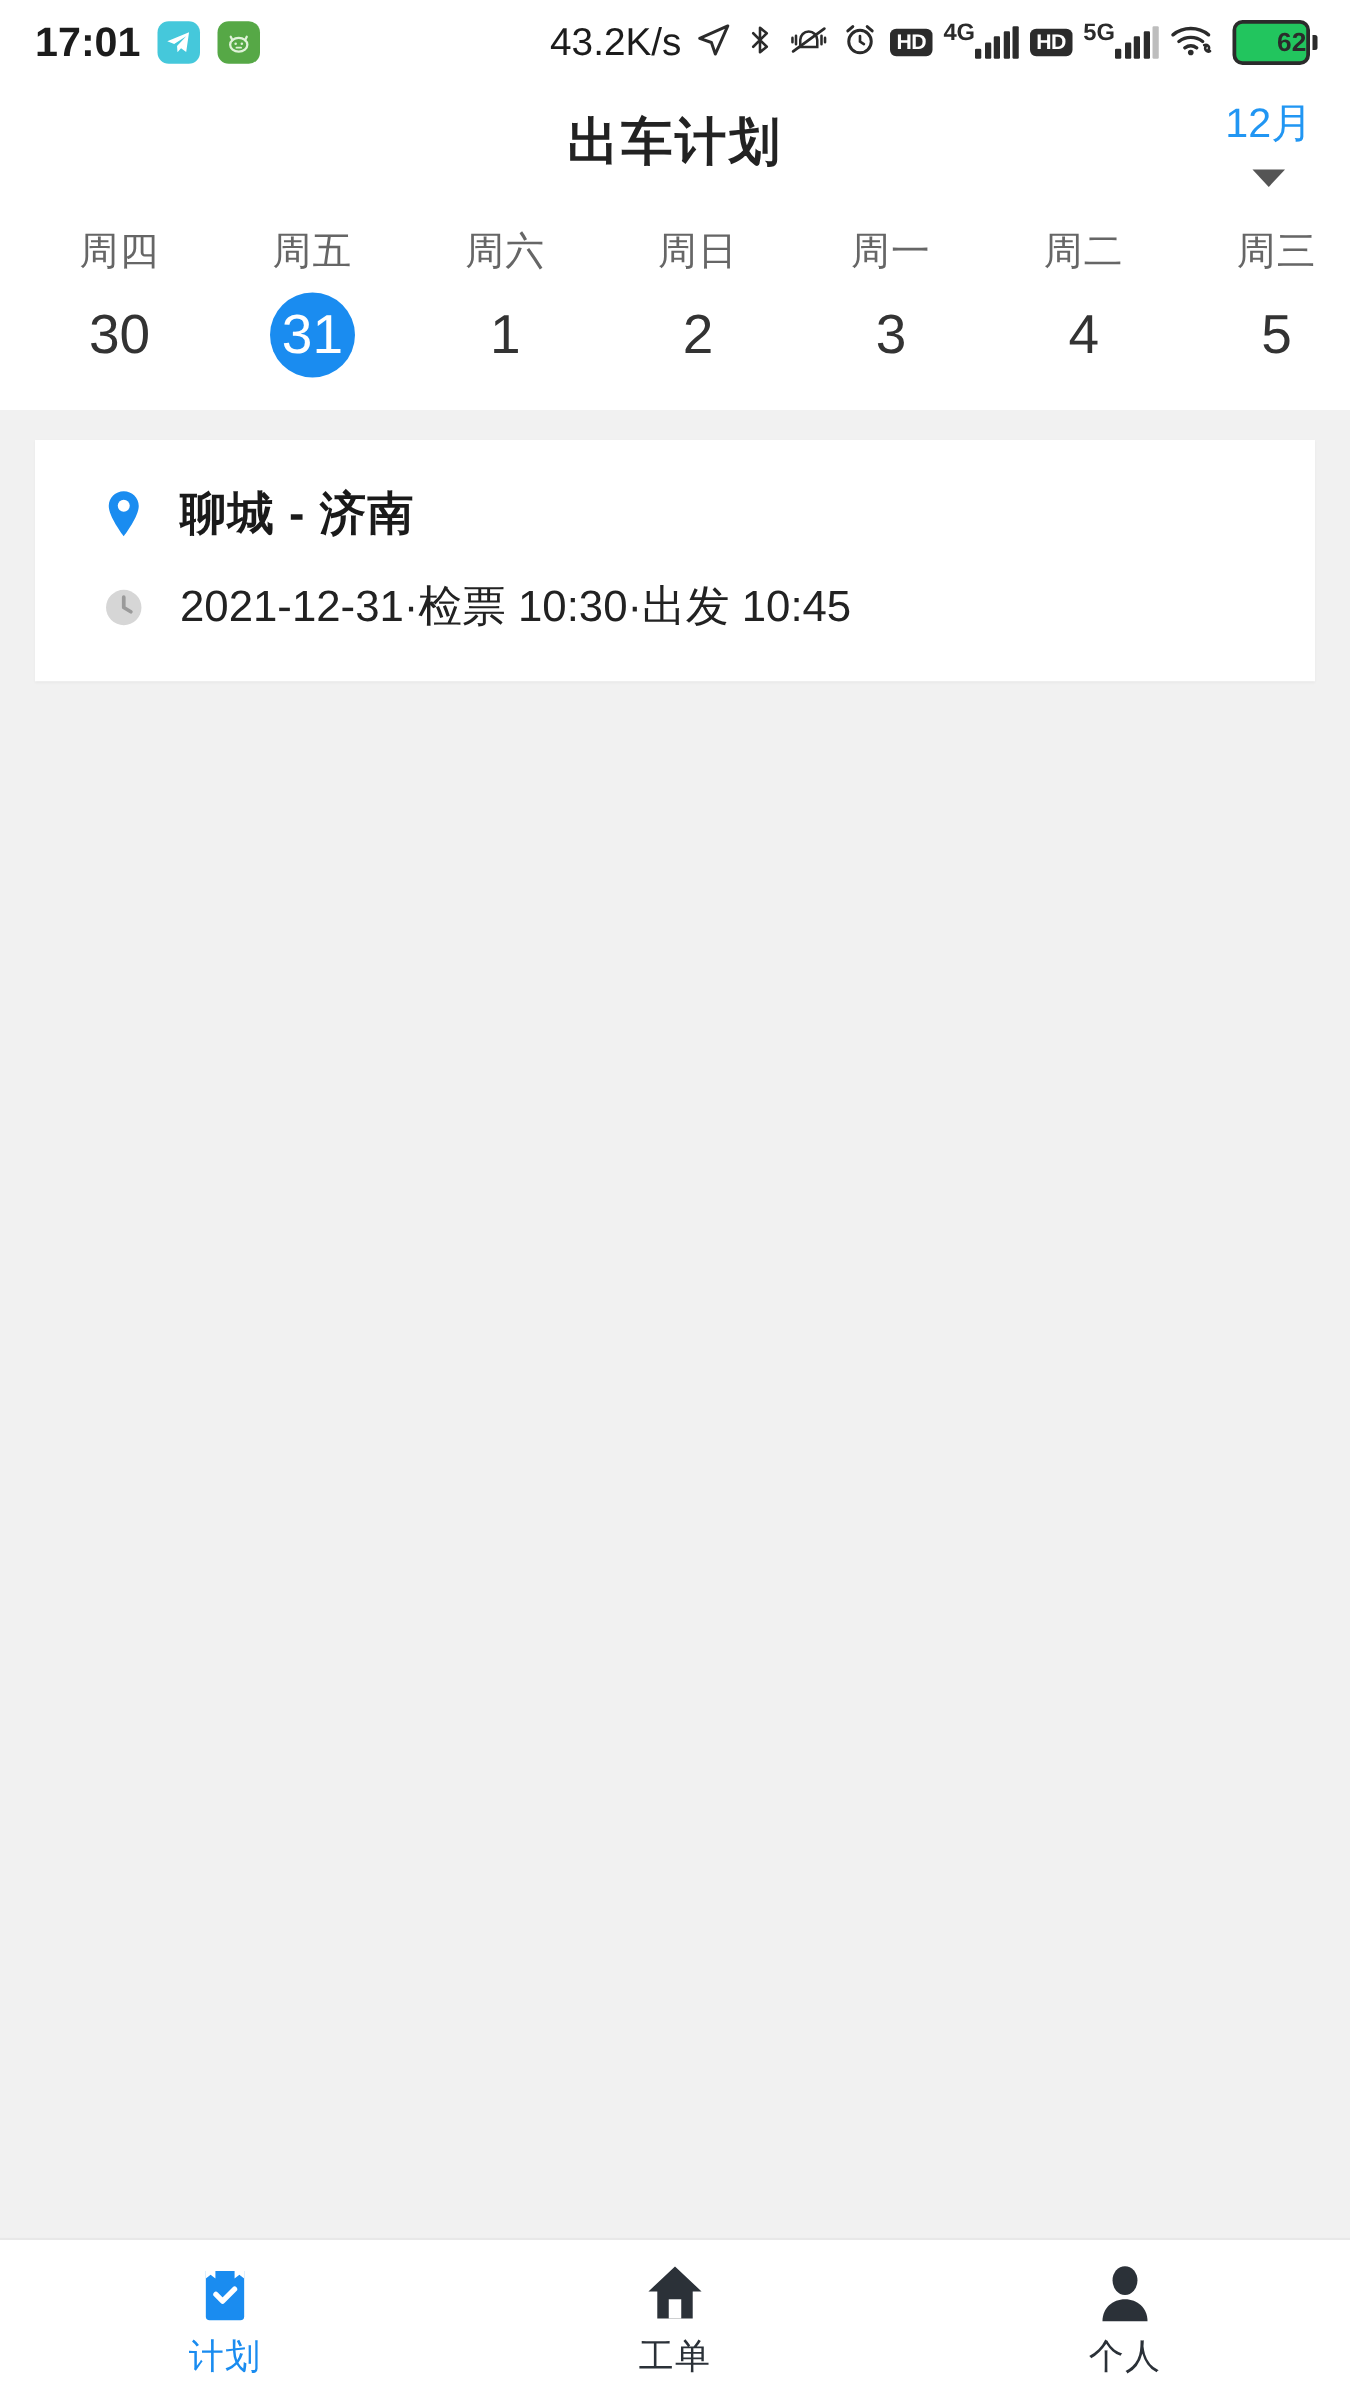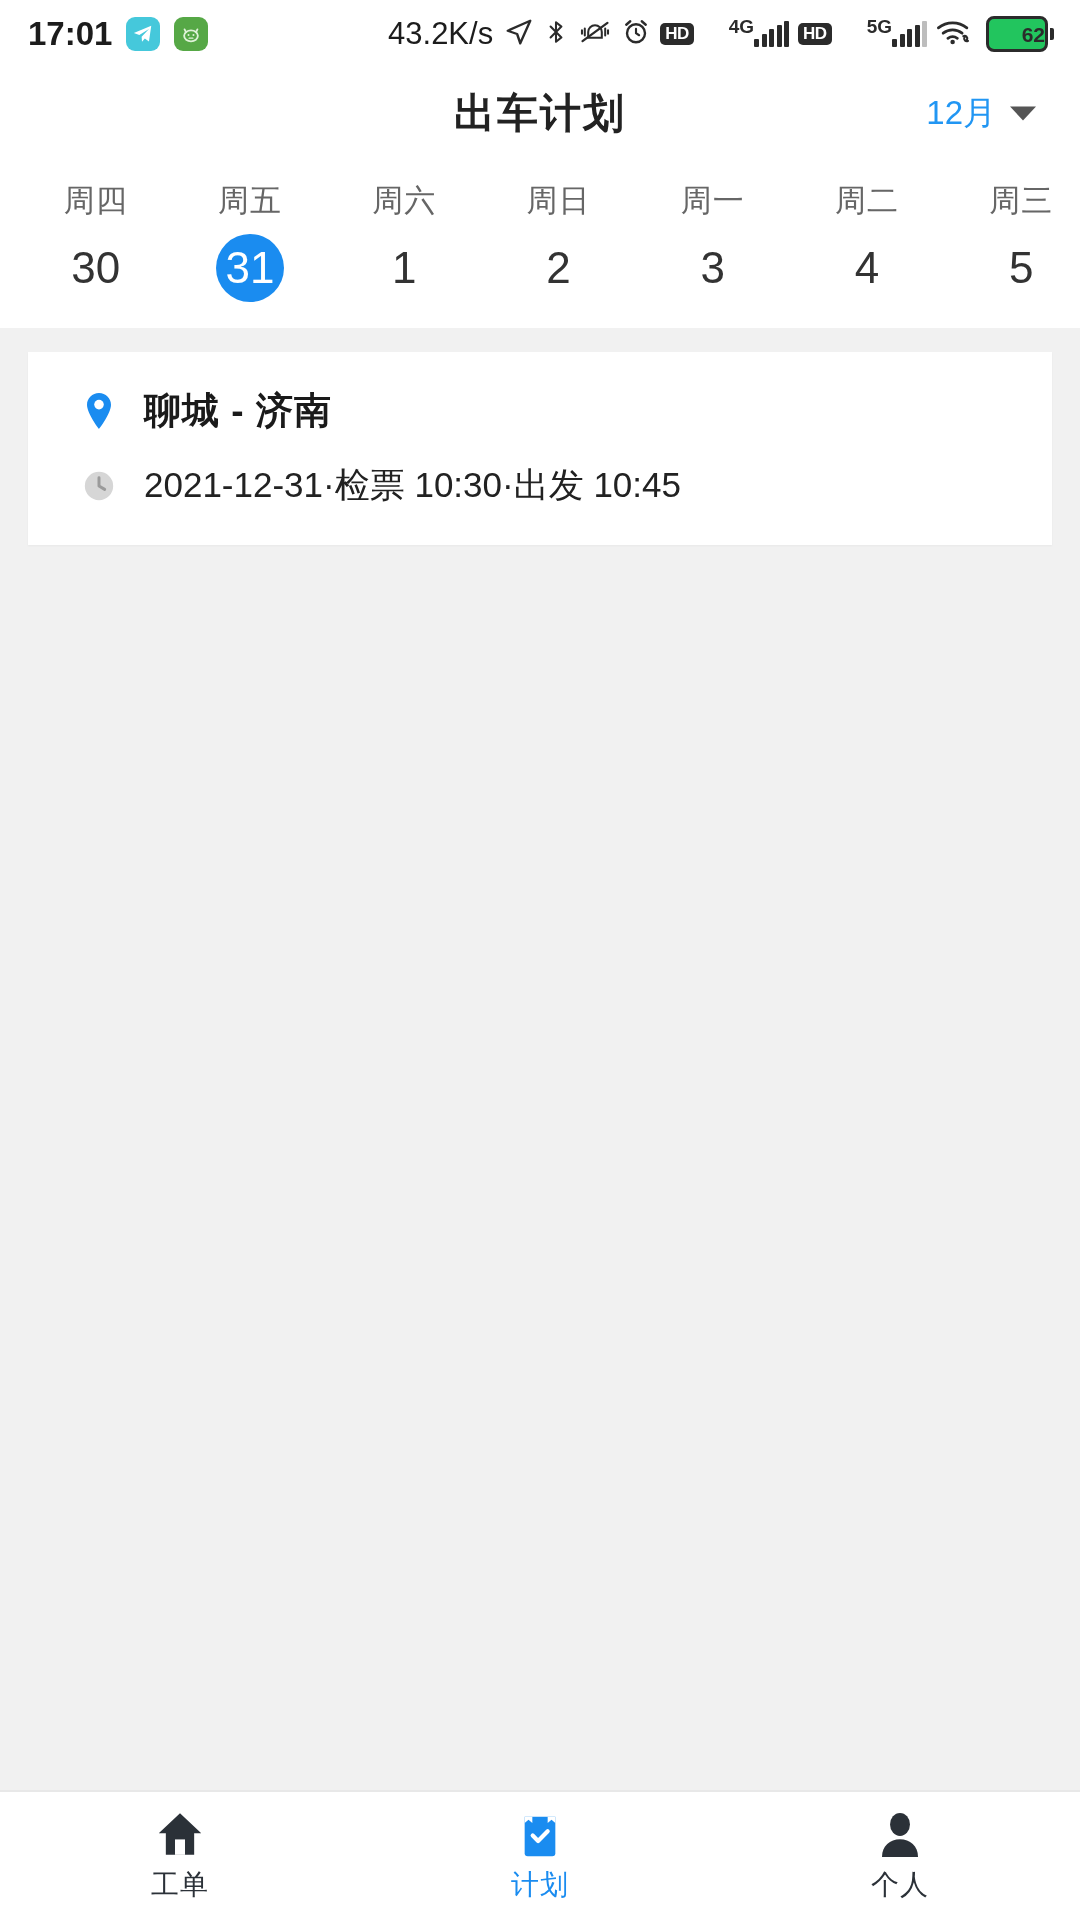--- a/index.html
+++ b/index.html
@@ -54,21 +54,20 @@
   .sb-speed {
     font-size: 31px;
     color: #1c1c1c;
     font-weight: 500;
     margin-right: 2px;
   }
   .sig-group {
     display: flex;
     align-items: flex-end;
     gap: 3px;
-    margin-left: 26px;
   }
   .net-label {
     font-size: 19px;
     color: #2b2b2b;
     font-weight: 600;
     line-height: 1;
     position: relative;
     top: -11px;
     margin-right: -3px;
   }
@@ -141,26 +140,27 @@
     position: relative;
   }
   .app-title {
     font-size: 41px;
     font-weight: 700;
     color: #222222;
     letter-spacing: 2px;
   }
   .month-select {
     position: absolute;
-    right: 44px;
+    right: 30px;
     top: 50%;
     transform: translateY(-50%);
     display: flex;
     align-items: center;
     gap: 14px;
+    flex-direction: column;
   }
   .month-label {
     font-size: 33px;
     color: #2196f3;
     font-weight: 400;
   }
   .caret {
     width: 0;
     height: 0;
     border-left: 13px solid transparent;
@@ -443,43 +443,43 @@
           <circle cx="12" cy="12" r="10" fill="#d6d6d6"></circle>
           <path d="M12 6.2V12l4 2.4" stroke="#9a9a9a" stroke-width="2.1" fill="none" stroke-linecap="round" stroke-linejoin="round"></path>
         </svg>
       </span>
       <span class="time-text">2021-12-31·检票 10:30·出发 10:45</span>
     </div>
   </div>
 </div>
 
 <div class="bottom-nav">
-  <div class="nav-item">
-    <span class="nav-icon">
-      <svg width="50" height="50" viewBox="0 0 24 24">
-        <path d="M12 2 1.8 11.6h3.4V22h13.6V11.6h3.4z" fill="#2b3138"></path>
-        <rect x="9.6" y="14.6" width="4.8" height="7.4" fill="#ffffff"></rect>
-      </svg>
-    </span>
-    <span class="nav-label">工单</span>
-  </div>
-
   <div class="nav-item active">
     <span class="nav-icon">
       <svg width="46" height="50" viewBox="0 0 24 26">
         <path d="M4 4h16v19a1.6 1.6 0 0 1-1.6 1.6H5.6A1.6 1.6 0 0 1 4 23z" fill="#1a8cf0"></path>
         <path d="M4 4h4v3.2L6 5.6 4 7.2zM20 4h-4v3.2l2-1.6 2 1.6z" fill="#ffffff"></path>
         <path d="M8.2 13.8 11 16.6l5-5" stroke="#ffffff" stroke-width="2.2" fill="none" stroke-linecap="round" stroke-linejoin="round"></path>
       </svg>
     </span>
     <span class="nav-label">计划</span>
   </div>
 
   <div class="nav-item">
     <span class="nav-icon">
+      <svg width="50" height="50" viewBox="0 0 24 24">
+        <path d="M12 2 1.8 11.6h3.4V22h13.6V11.6h3.4z" fill="#2b3138"></path>
+        <rect x="9.6" y="14.6" width="4.8" height="7.4" fill="#ffffff"></rect>
+      </svg>
+    </span>
+    <span class="nav-label">工单</span>
+  </div>
+
+  <div class="nav-item">
+    <span class="nav-icon">
       <svg width="46" height="50" viewBox="0 0 24 26">
         <ellipse cx="12" cy="8" rx="5.2" ry="6" fill="#2b3138"></ellipse>
         <path d="M2.6 25c0-5.6 4.2-9.2 9.4-9.2s9.4 3.6 9.4 9.2z" fill="#2b3138"></path>
       </svg>
     </span>
     <span class="nav-label">个人</span>
   </div>
 </div>
 
 </body></html>

